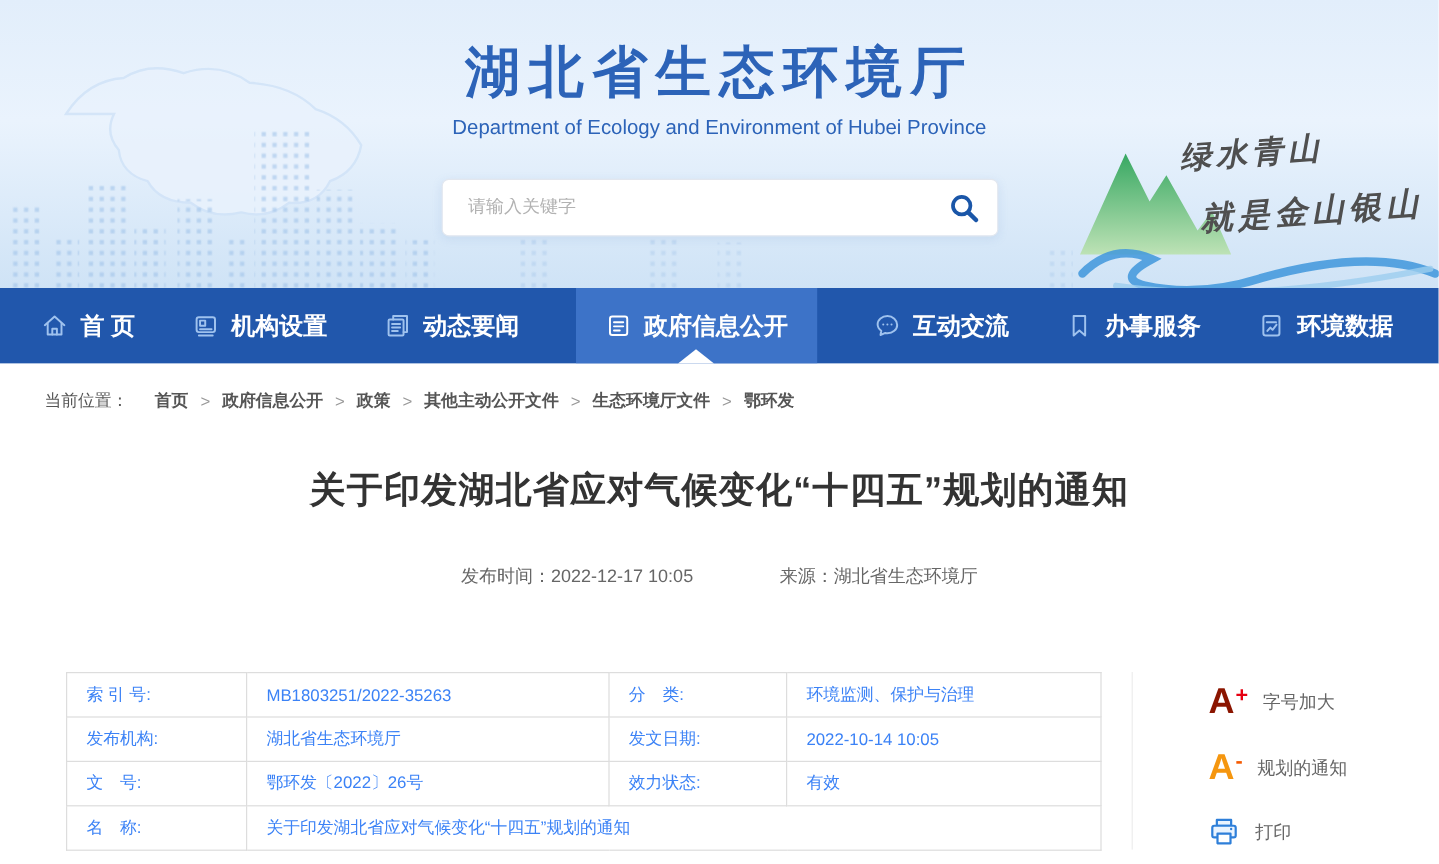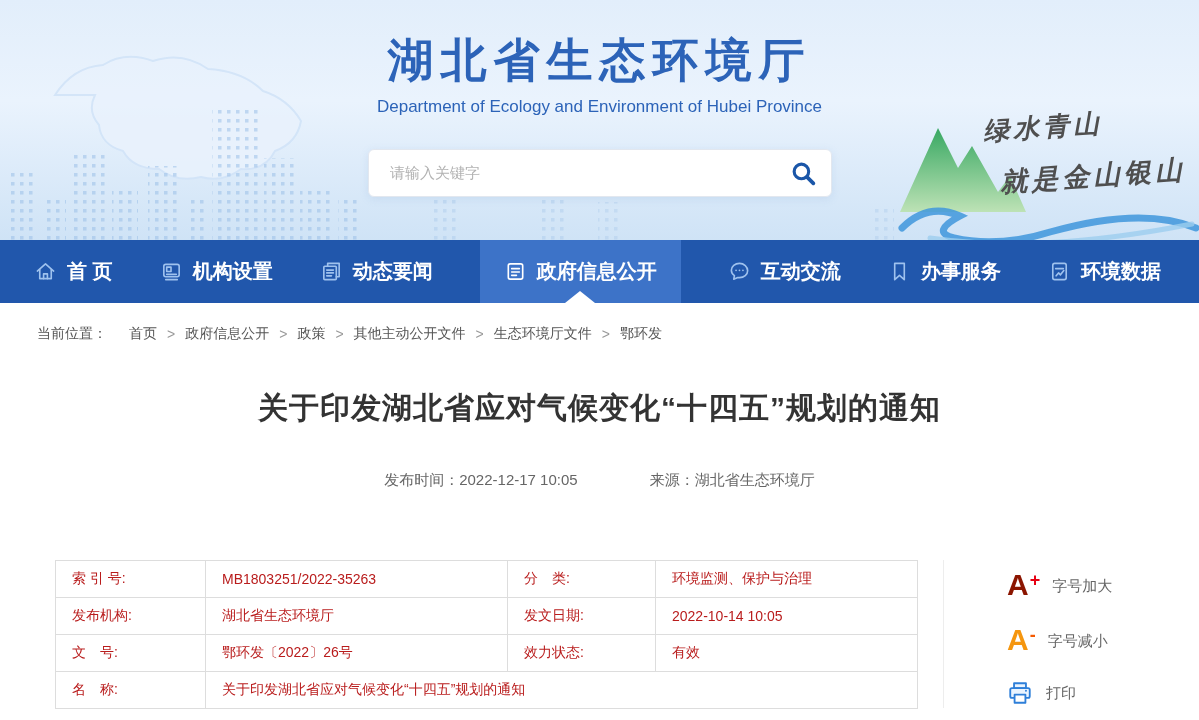--- a/index.html
+++ b/index.html
@@ -38,35 +38,35 @@
   .nav-item.active{background:#3d73c8;padding:0 24px;position:relative;}
   .nav-item.active::after{content:"";position:absolute;bottom:0;left:50%;
             transform:translateX(-50%);width:0;height:0;
             border-left:15px solid transparent;border-right:15px solid transparent;
             border-bottom:12px solid #ffffff;}
 
   
   .breadcrumb{position:absolute;top:303px;left:0;width:1199px;height:62px;background:#fff;
               display:flex;align-items:center;padding-left:37px;box-sizing:border-box;
               font-size:14px;color:#555;}
-  .breadcrumb .crumb{margin:0 6px;cursor:pointer;}
+  .breadcrumb .crumb{margin:0 6px;cursor:pointer;font-weight:bold;}
   .breadcrumb .sep{color:#999;margin:0 4px;}
   .breadcrumb .prefix{margin-right:16px;}
 
   
   .art-title{position:absolute;top:388px;left:0;width:100%;text-align:center;
              font-size:30px;font-weight:bold;color:#333;letter-spacing:1px;}
   .dateline{position:absolute;top:471px;left:0;width:100%;text-align:center;
             font-size:15px;color:#666;}
   .dateline .src{margin-left:68px;}
 
   
   .doc-table{position:absolute;top:560px;left:55px;width:862px;border-collapse:collapse;
              table-layout:fixed;}
-  .doc-table td{border:1px solid #ddd;height:36px;font-size:14px;color:#b91c1c;
+  .doc-table td{border:1px solid #ddd;height:36px;font-size:14px;color:#3b82f6;
                 padding:0 6px 0 16px;background:#fff;overflow:hidden;white-space:nowrap;}
   .sidebar-divider{position:absolute;left:943px;top:560px;width:1px;height:148px;background:#ededed;}
 
   
   .tool{position:absolute;left:1007px;display:flex;align-items:center;gap:13px;cursor:pointer;}
   .tool-inc{top:572px;}
   .tool-dec{top:627px;}
   .tool-print{top:680px;}
   .tool-label{font-size:15px;color:#666;}
   .glyph-a{font-size:30px;font-weight:bold;line-height:26px;}
@@ -250,21 +250,21 @@
   </table>
 
   <div class="sidebar-divider"></div>
 
   <div class="tool tool-inc">
     <span><span class="glyph-a glyph-inc">A</span><span class="sign sign-inc">+</span></span>
     <span class="tool-label">字号加大</span>
   </div>
   <div class="tool tool-dec">
     <span><span class="glyph-a glyph-dec">A</span><span class="sign sign-dec">-</span></span>
-    <span class="tool-label">字号减小</span>
+    <span class="tool-label">规划的通知</span>
   </div>
   <div class="tool tool-print">
     <svg width="26" height="26" viewBox="0 0 24 24" fill="#eaf4ff" stroke="#2e7fd9" stroke-width="1.7" stroke-linejoin="round">
       <rect x="6.5" y="3" width="11" height="4.5"></rect>
       <rect x="3" y="7.5" width="18" height="9" rx="1.5"></rect>
       <rect x="7" y="13.5" width="10" height="7.5" fill="#fff"></rect>
       <circle cx="17.5" cy="10" r="0.9" fill="#2e7fd9" stroke="none"></circle>
     </svg>
     <span class="tool-label">打印</span>
   </div>

